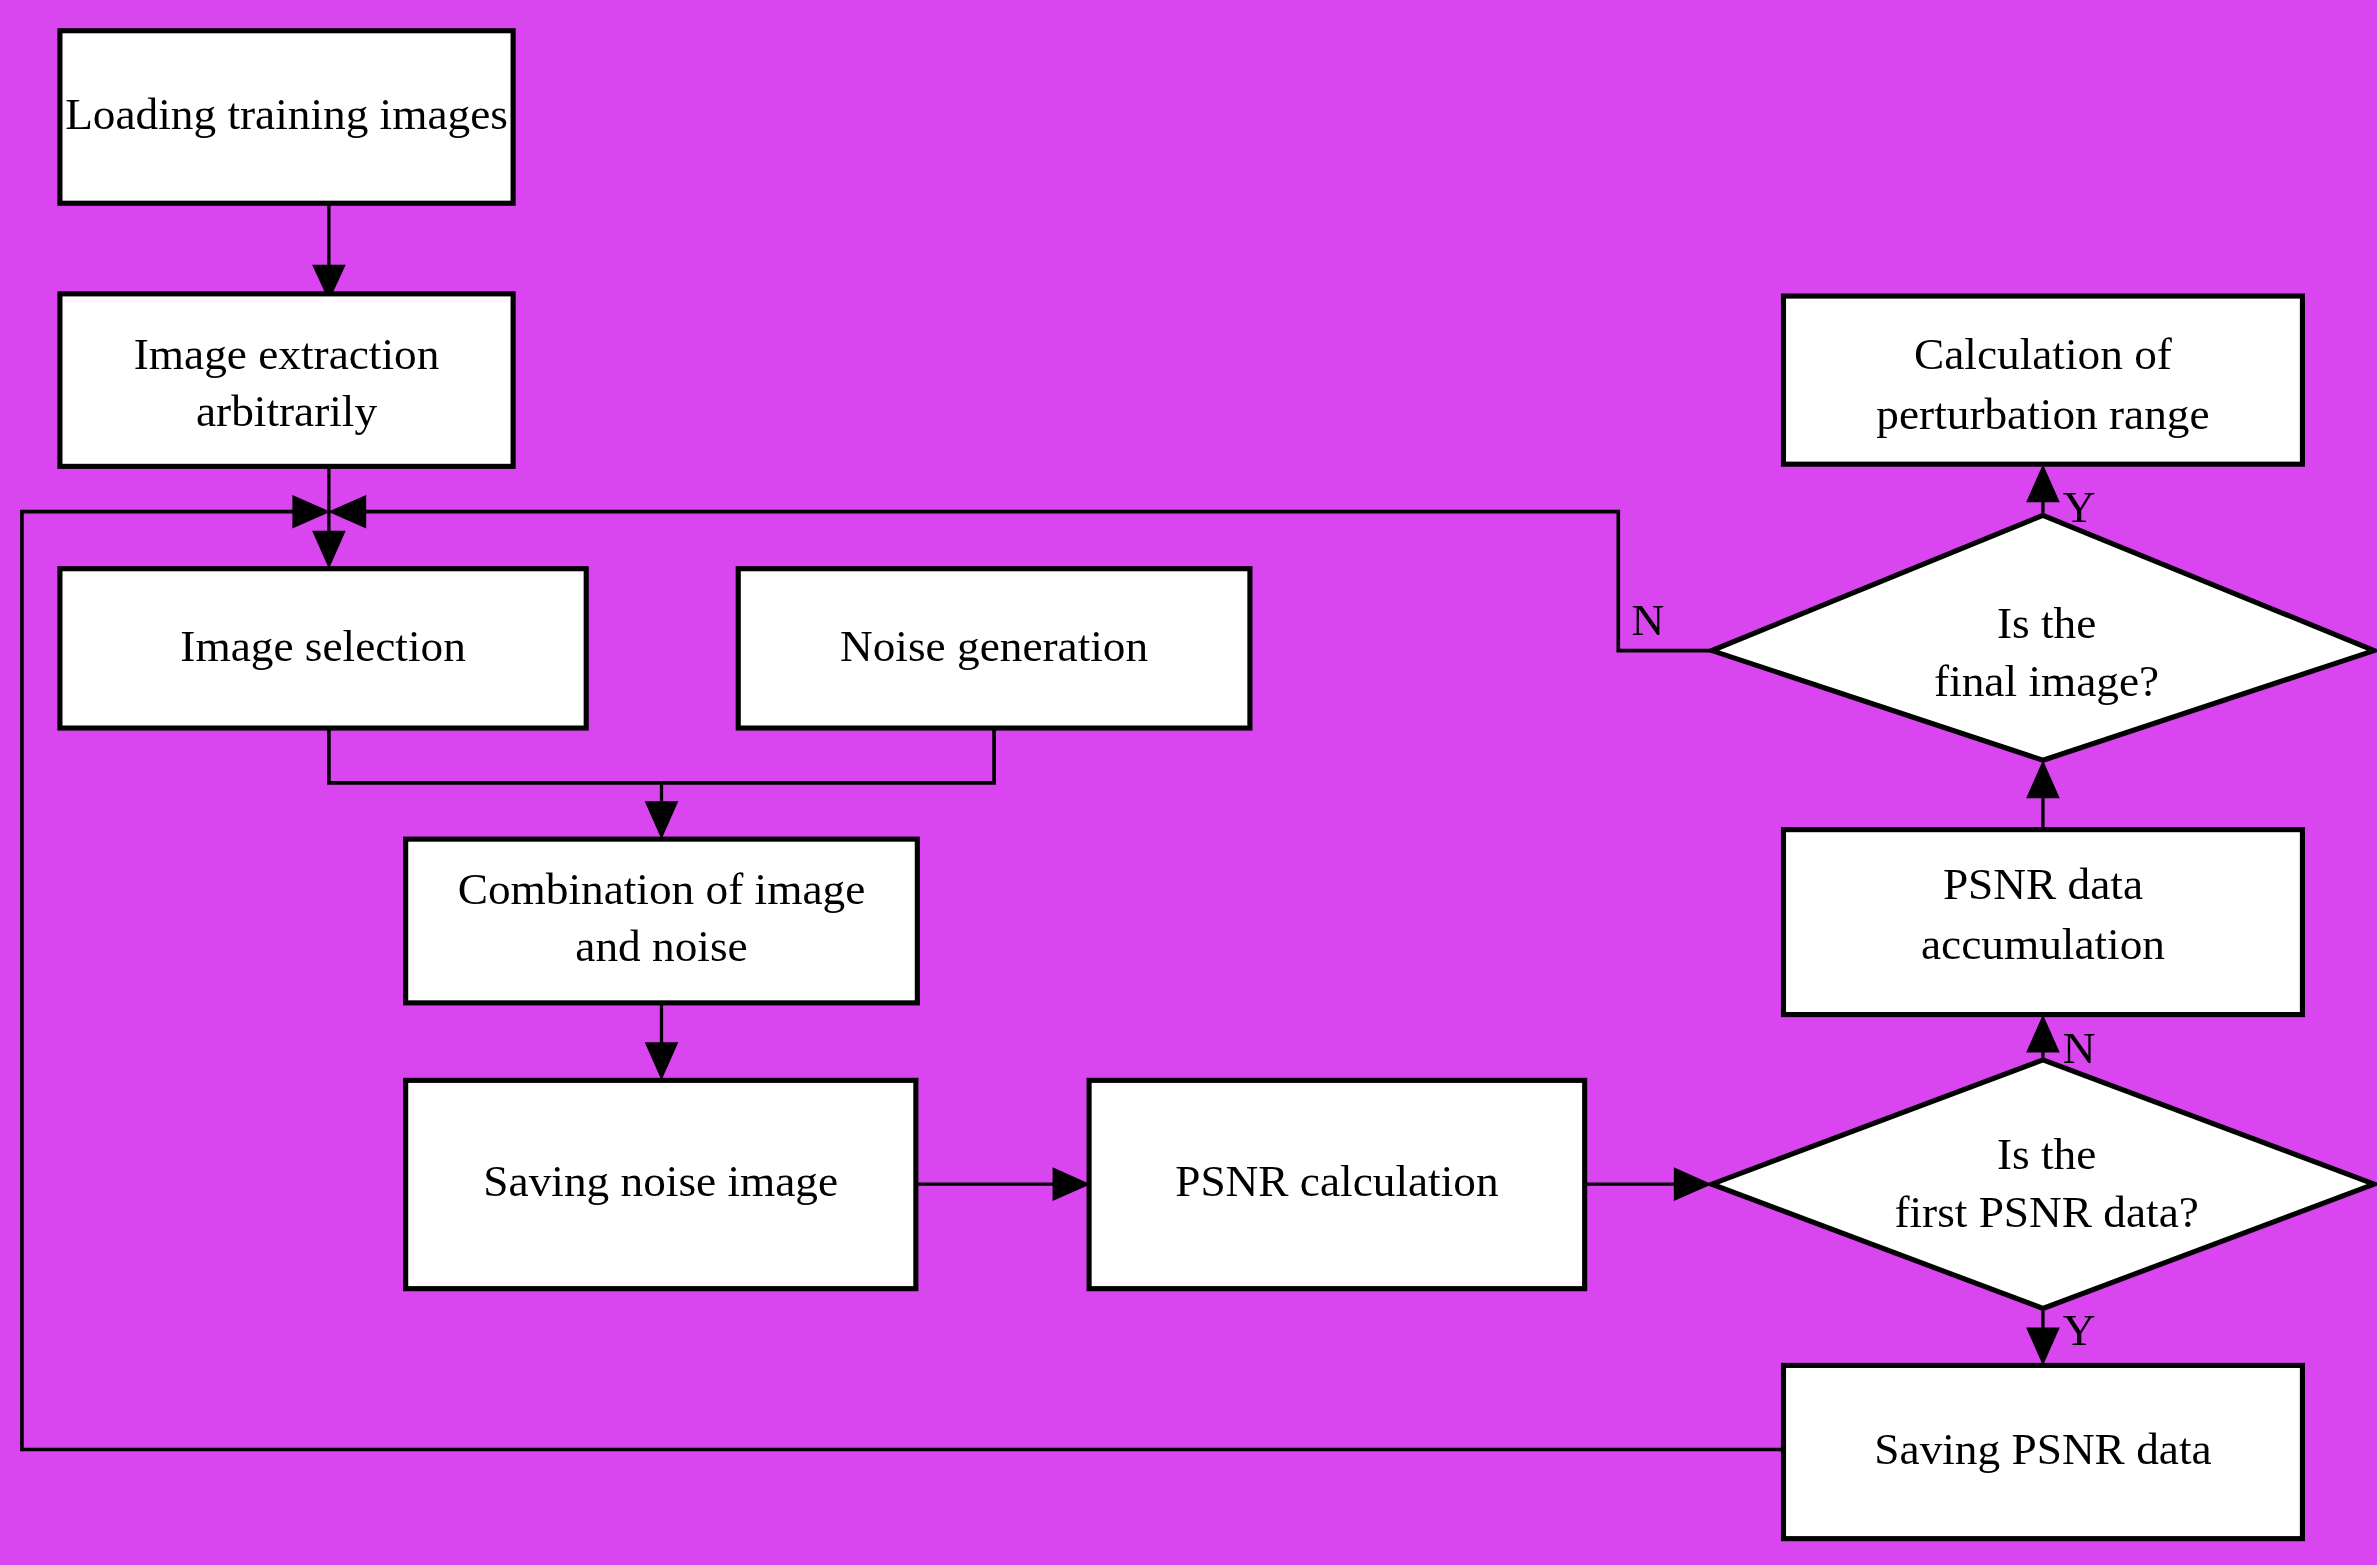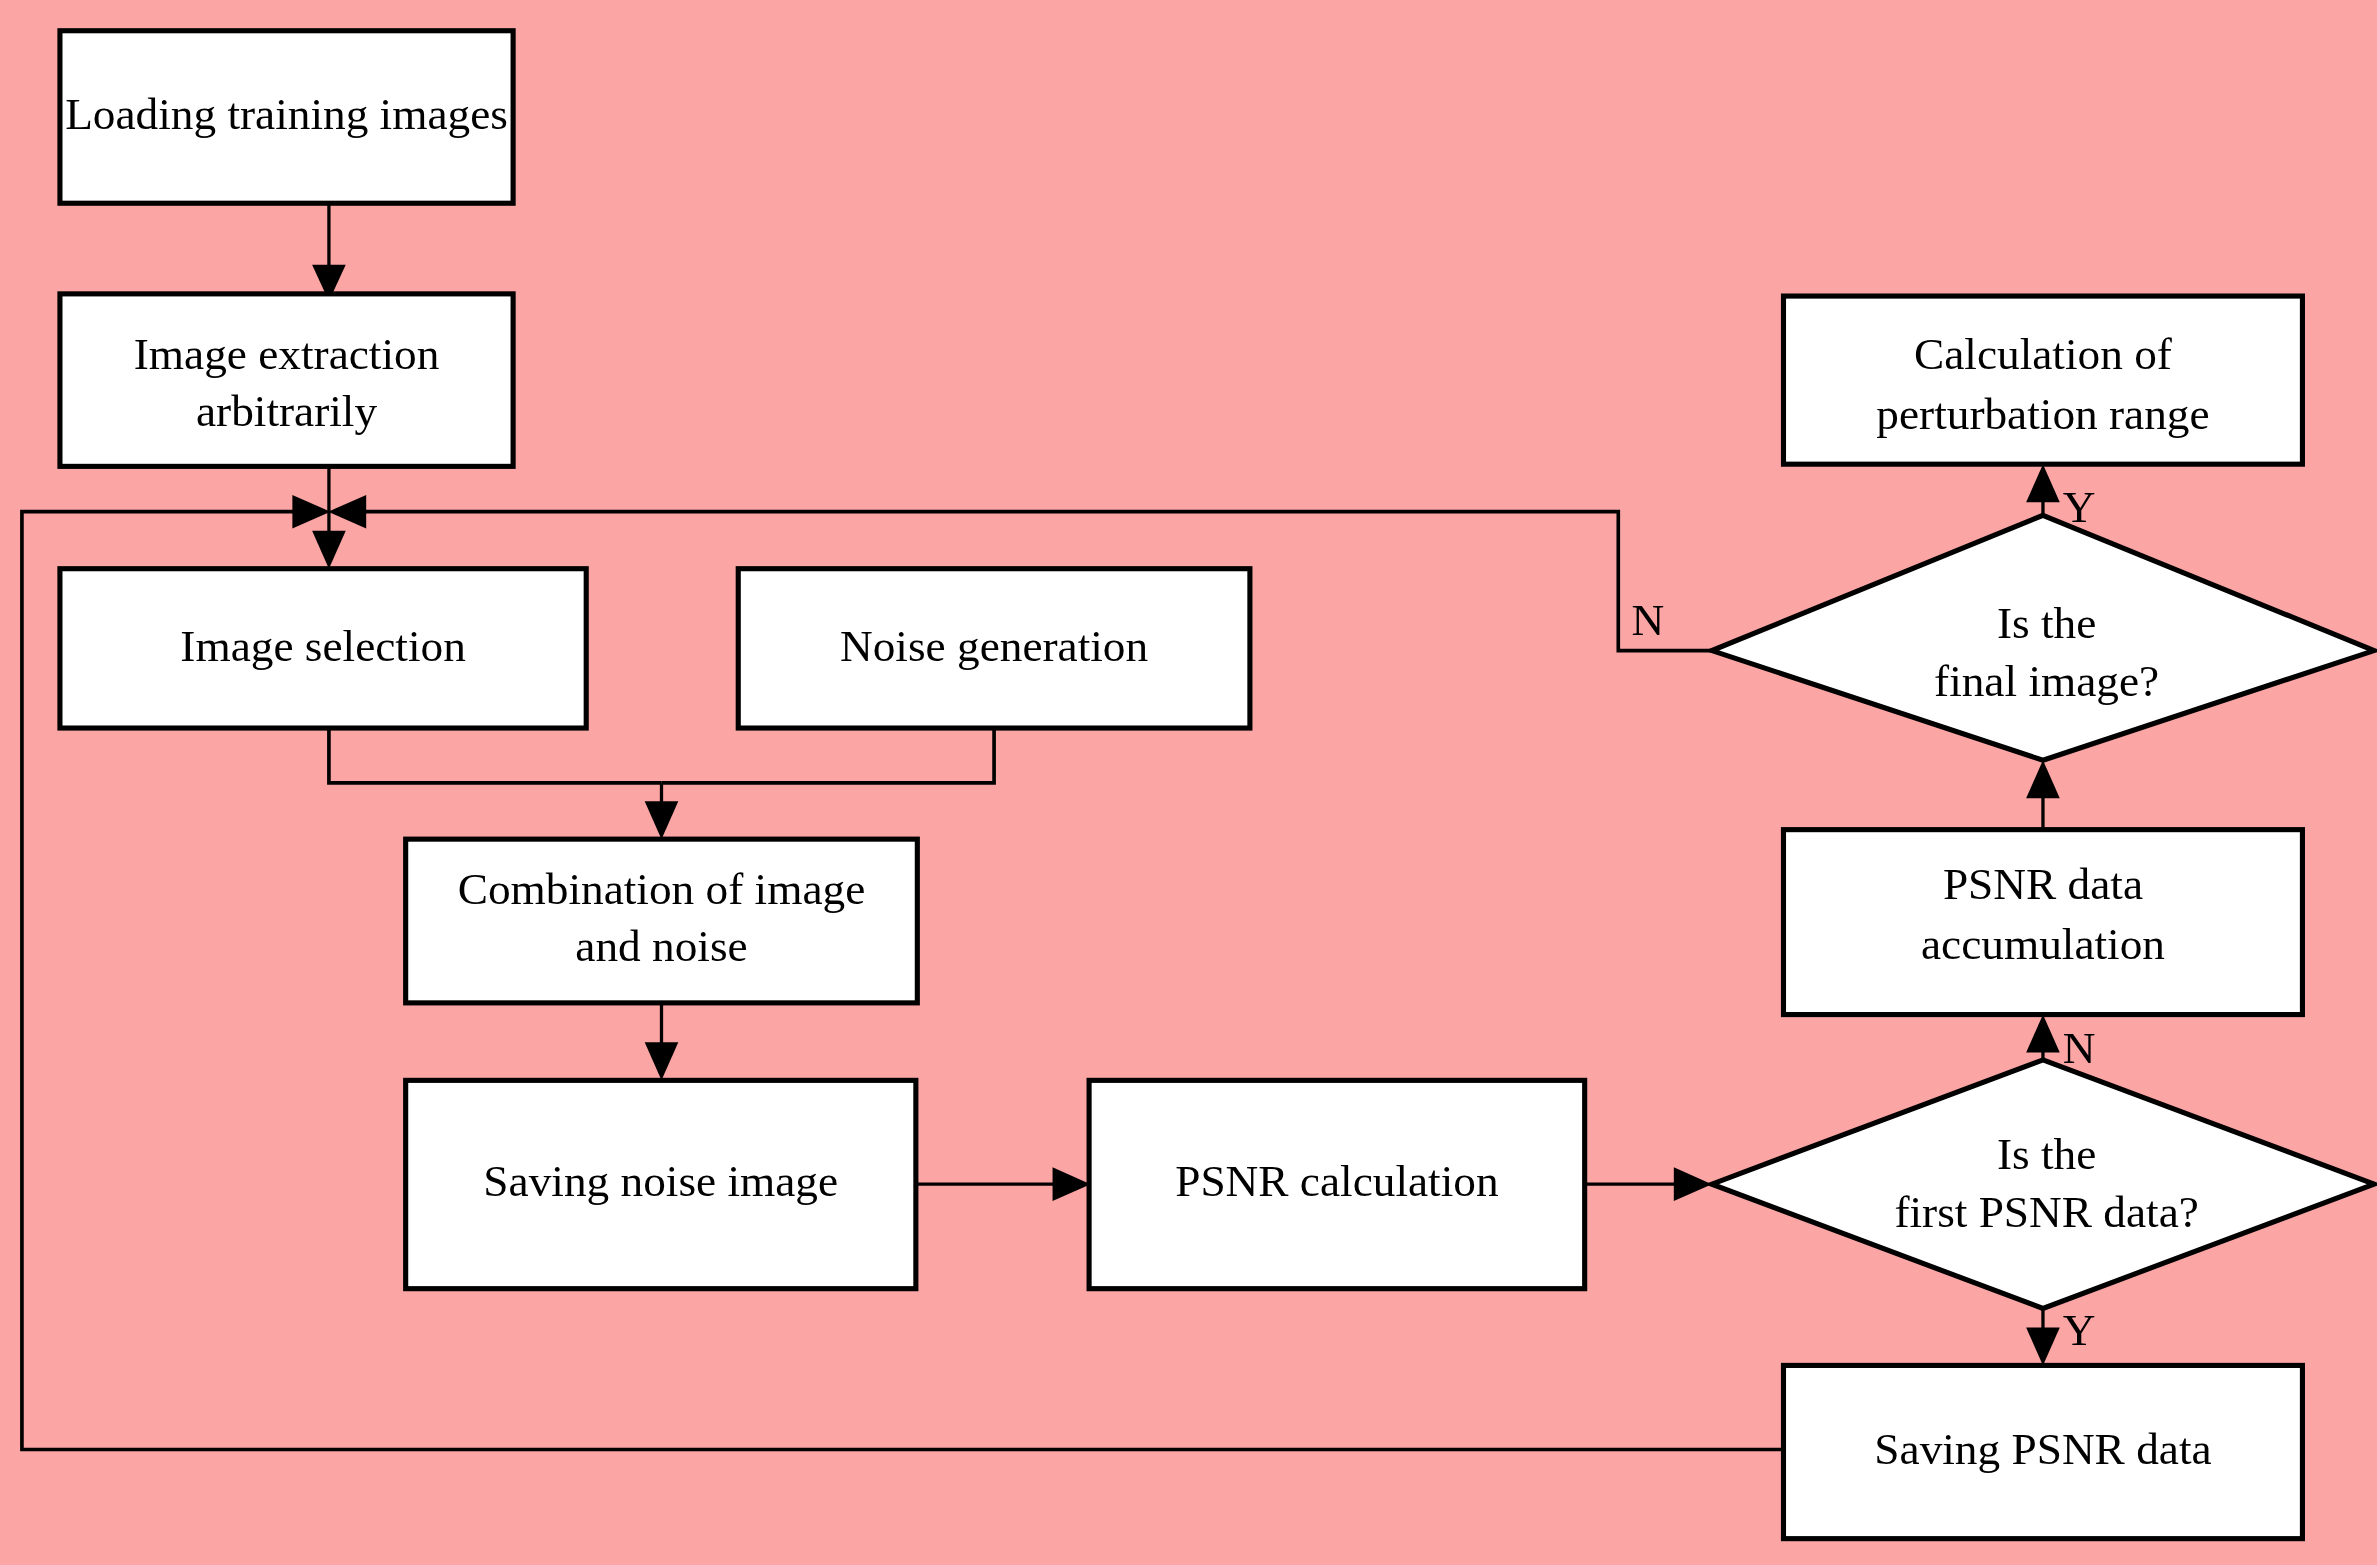--- a/index.html
+++ b/index.html
@@ -7,21 +7,21 @@
     padding: 0;
     background: #ffffff;
   }
   body {
     font-family: "Liberation Serif", "DejaVu Serif", serif;
   }
   #flowchart-root {
     position: relative;
     width: 2377px;
     height: 1565px;
-    background: #fca5a5;
+    background: #d946ef;
     overflow: hidden;
   }
   svg#diagram-svg {
     position: absolute;
     top: 0;
     left: 0;
     width: 2377px;
     height: 1565px;
     display: block;
   }

